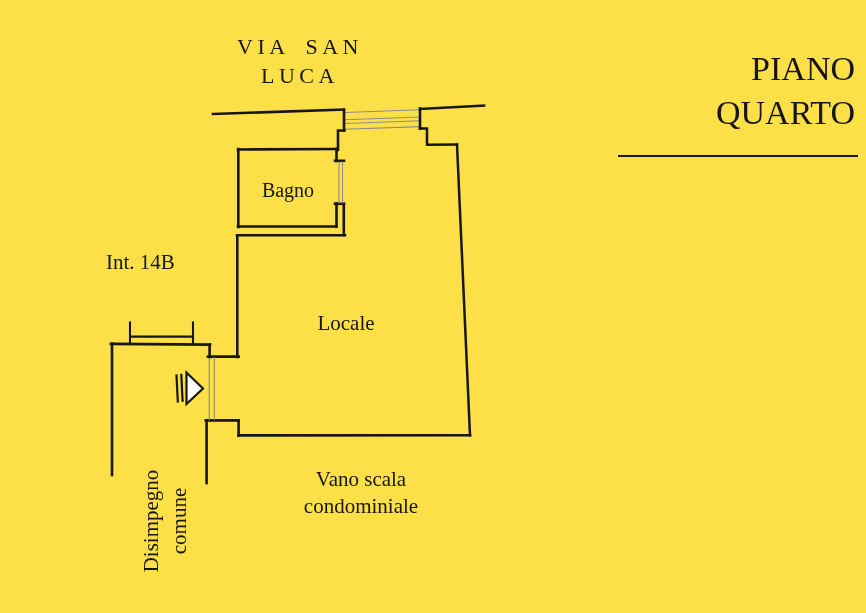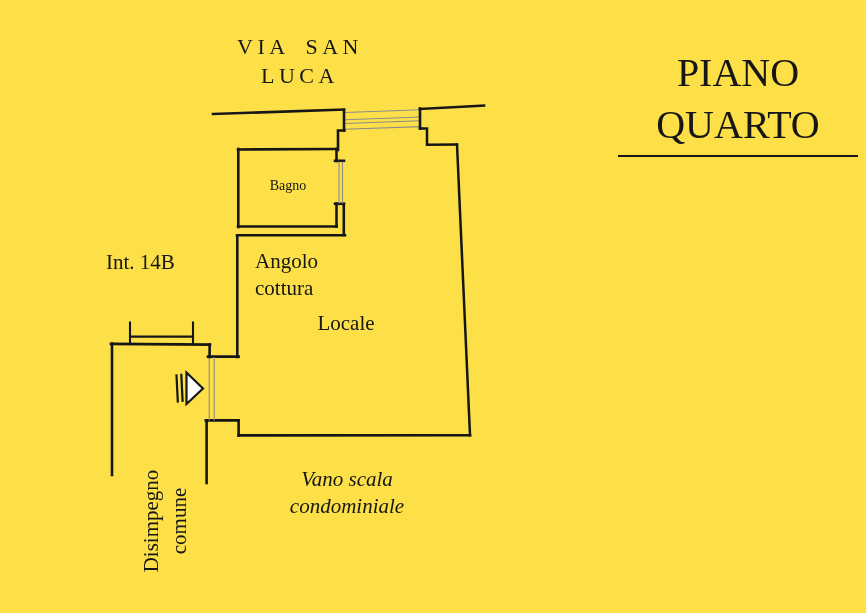--- a/index.html
+++ b/index.html
@@ -23,35 +23,36 @@
     left:198px;top:33px;width:204px;
     font-size:22px;letter-spacing:4.5px;word-spacing:7px;
     text-align:center;
   }
   .title-block{
     left:618px;top:26px;width:240px;
     text-align:center;
   }
   .floor-title{
     display:inline-block;
-    font-size:40px;
-    padding:0 3px 4px 3px;
+    font-size:34px;
+    padding:0 3px 20px 3px;
     border-bottom:2.5px solid #161616;
+    text-align:right;
   }
   .floor-height{
     font-size:29px;
     margin-top:4px;
   }
   .lbl-int13b{left:106px;top:249px;font-size:21px;}
-  .lbl-bagno{left:240px;top:177px;width:96px;font-size:14px;}
+  .lbl-bagno{left:240px;top:177px;width:96px;font-size:20px;}
   .lbl-angolo{left:255px;top:248px;font-size:21px;line-height:1.28;}
   .lbl-locale{left:301px;top:310px;width:90px;font-size:21px;}
   .lbl-fabbricato{left:486px;top:258px;width:184px;font-size:20px;line-height:1.5;}
   .lbl-int13a{left:122px;top:364px;width:56px;font-size:21px;line-height:1.3;}
-  .lbl-vano{left:268px;top:466px;width:158px;font-size:21px;line-height:1.27;font-style:italic;}
+  .lbl-vano{left:282px;top:466px;width:158px;font-size:21px;line-height:1.27;}
   .lbl-disimpegno{
     left:165px;top:521px;width:132px;
     font-size:21px;line-height:28px;
     transform:translate(-50%,-50%) rotate(-90deg);
     text-align:center;
   }
 </style>
 </head>
 <body>
 
@@ -138,22 +139,20 @@
   <div class="lbl street-name">VIA SAN LUCA</div>
 
   <div class="lbl title-block">
     <span class="floor-title">PIANO QUARTO</span>
   </div>
 
   <div class="lbl lbl-int13b">Int. 14B</div>
 
   <div class="lbl lbl-bagno center">Bagno</div>
 
-  <div class="lbl lbl-angolo">Angolo
-cottura</div>
 
   <div class="lbl lbl-locale center">Locale</div>
 
 
 
   <div class="lbl lbl-vano center">Vano scala
 condominiale</div>
 
   <div class="lbl lbl-disimpegno">Disimpegno
 comune</div>

